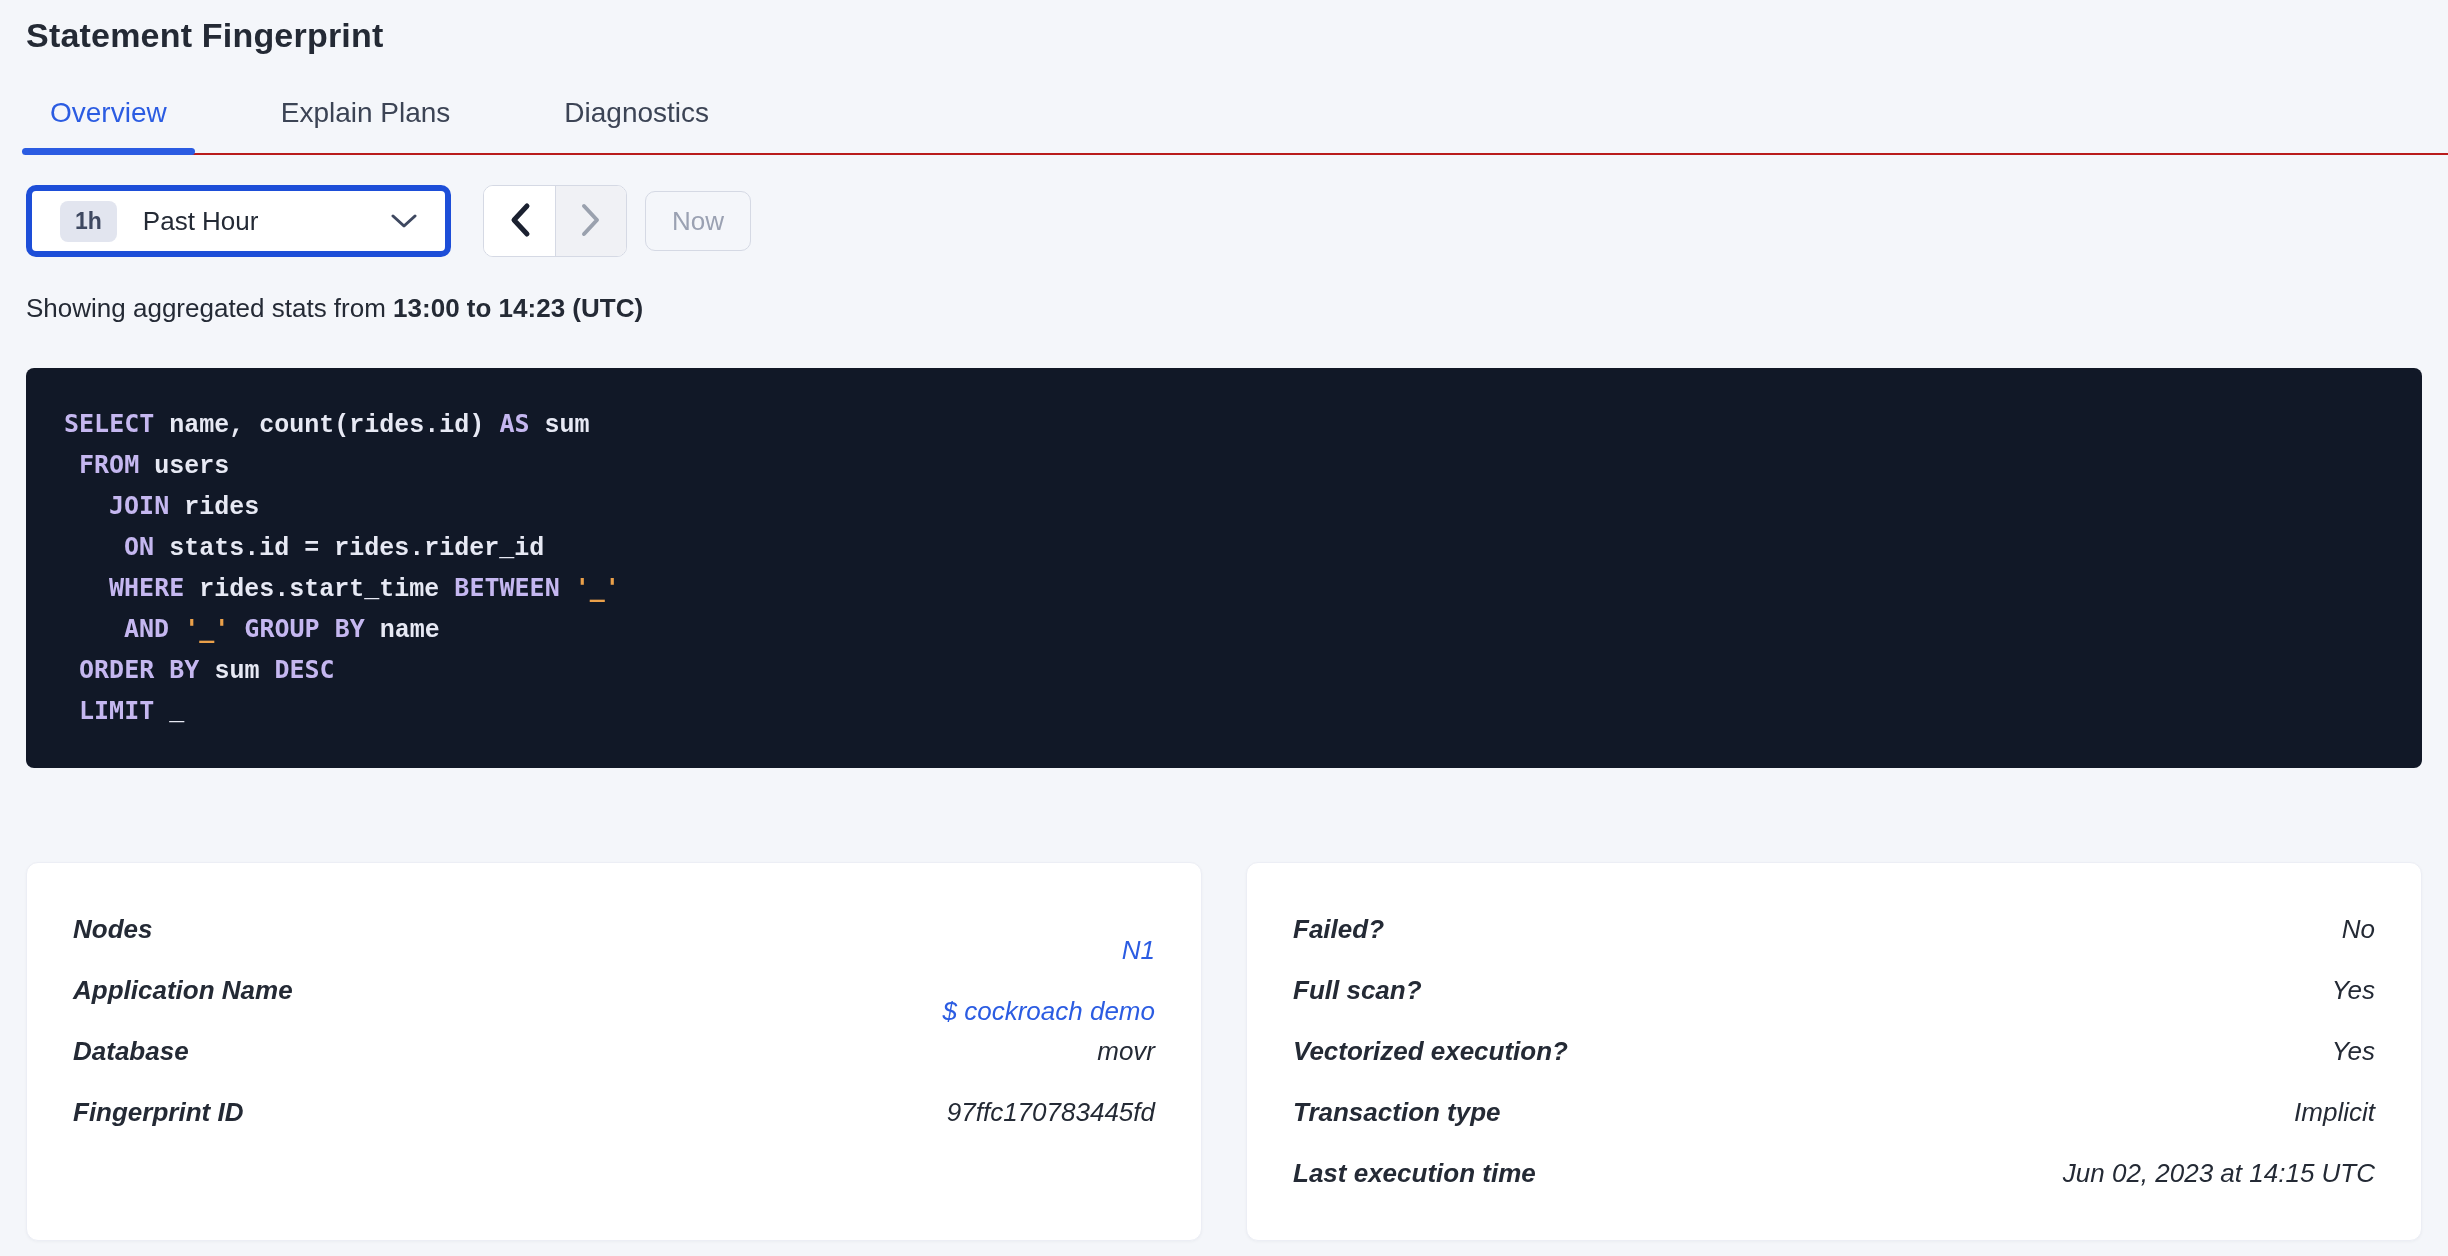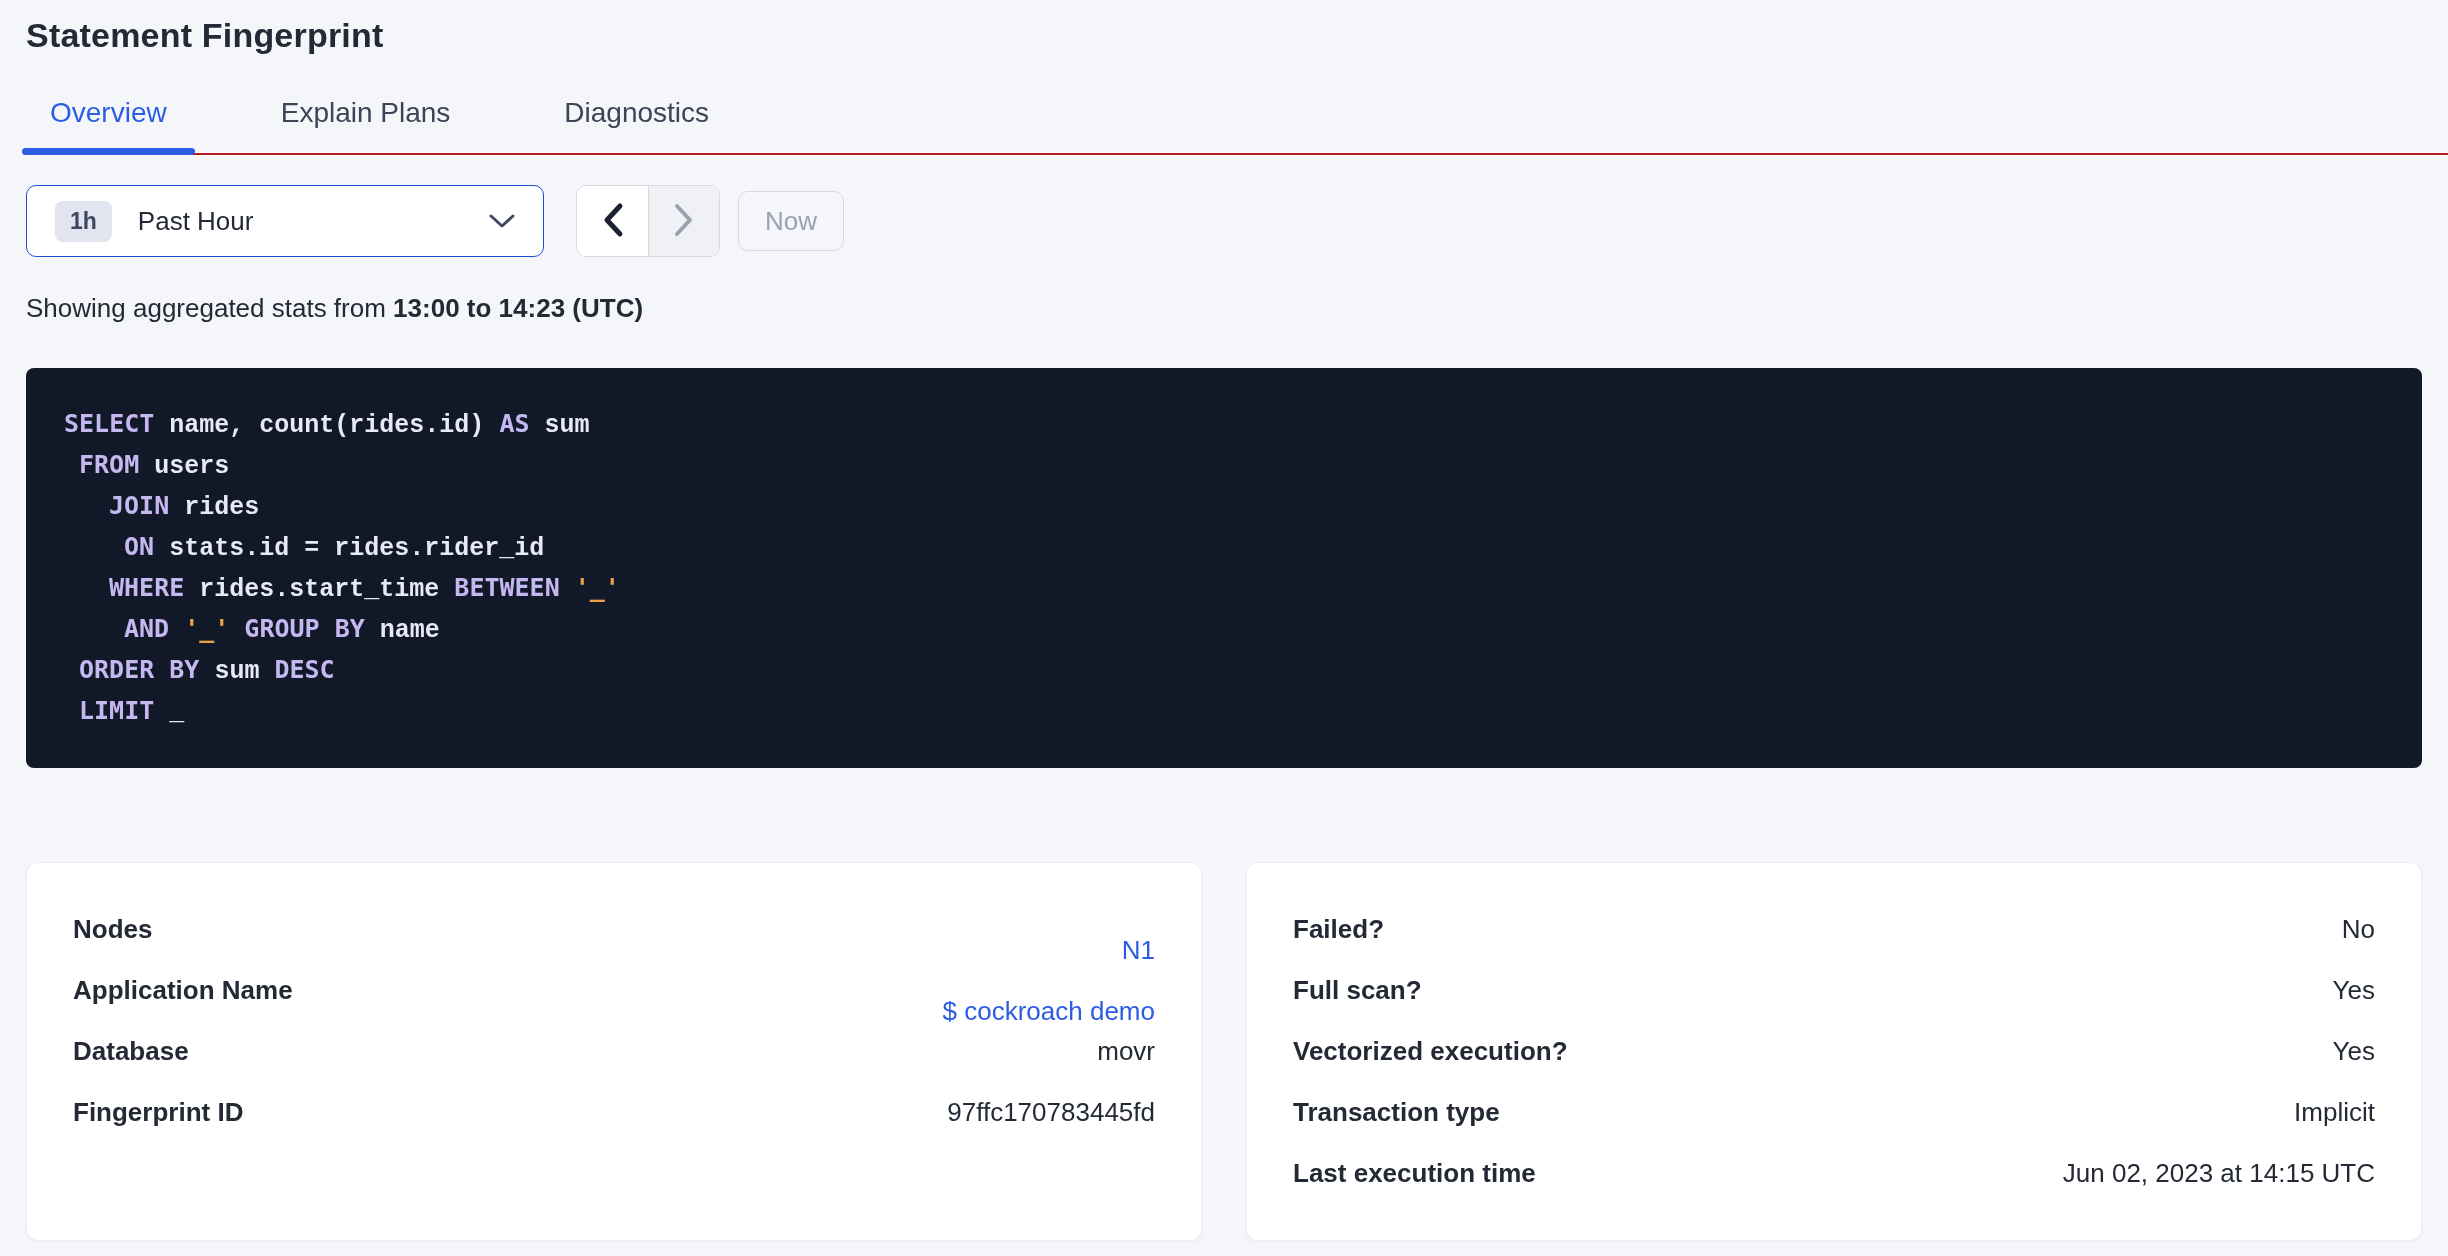--- a/index.html
+++ b/index.html
@@ -49,24 +49,24 @@
   }
 
   
   .controls-row {
     margin-top: 30px;
     display: flex;
     align-items: center;
     height: 72px;
   }
   .time-dropdown {
-    width: 518px;
+    width: 425px;
     height: 72px;
     background: #ffffff;
-    border: 1px solid #1d4ed8;
+    border: 6px solid #1d4ed8;
     border-radius: 10px;
     display: flex;
     align-items: center;
     padding: 0 28px;
     cursor: pointer;
   }
   .interval-badge {
     background: #e2e5ef;
     color: #3e4860;
     font-size: 23px;
@@ -145,20 +145,21 @@
 
   
   .cards-row { margin-top: 94px; display: flex; gap: 44px; }
   .card {
     flex: 1;
     background: #ffffff;
     border: 1px solid #eceef5;
     border-radius: 12px;
     padding: 36px 46px;
     box-shadow: 0 1px 3px rgba(36, 42, 53, 0.04);
+    font-style: italic;
   }
   .card-row {
     height: 61px;
     display: flex;
     align-items: center;
     justify-content: space-between;
   }
   .card-row .row-label { font-size: 26px; font-weight: 700; color: var(--text-dark, #242a35); }
   .card-row .row-value { font-size: 26px; font-weight: 400; color: var(--text-dark, #242a35); }
   .card-row .row-value.link { color: var(--accent-blue, #2b5ce2); cursor: pointer; text-decoration: none; margin-top: 42px; }

